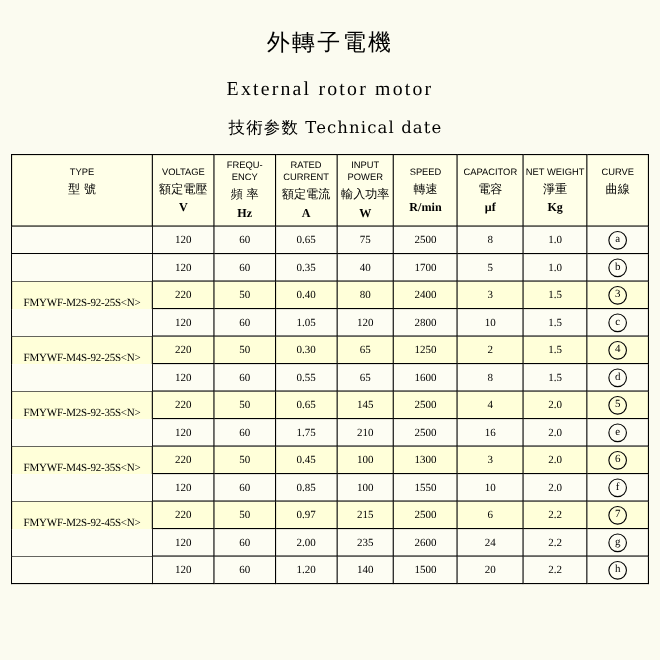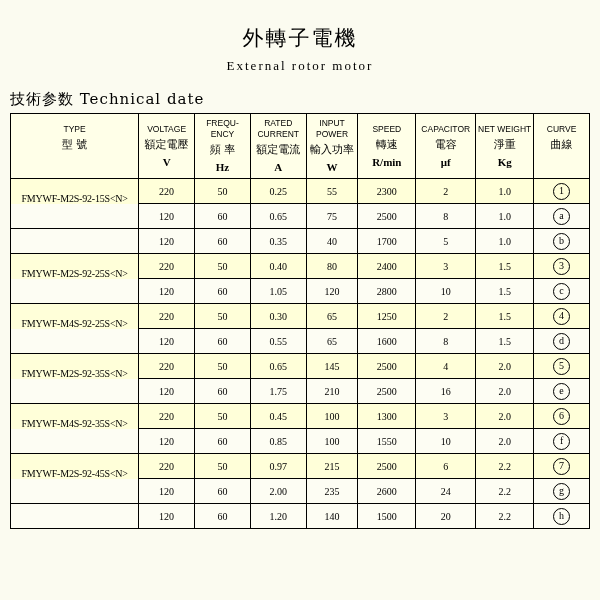--- a/index.html
+++ b/index.html
@@ -25,30 +25,31 @@
     text-align: center;
     padding-top: 24px;
   }
   .title-cn {
     font-size: 21px;
     letter-spacing: 2px;
     font-family: Liberation Sans, sans-serif;
     text-align: center;
   }
   .title-en {
-    font-size: 13px;
+    font-size: 18px;
     letter-spacing: 2px;
-    margin-top: 6px;
+    margin-top: 18px;
     font-family: "Liberation Serif", serif;
   }
   .subtitle {
-    margin: 16px 0 4px 10px;
+    margin: 16px 0 14px 10px;
     font-size: 15px;
     letter-spacing: 1px;
     font-family: "DejaVu Serif", serif;
+    text-align: center;
   }
   table.spec {
     border-collapse: collapse;
     width: 580px;
     margin: 0 auto;
     table-layout: fixed;
     padding-left: 16px;
   }
   table.spec th, table.spec td {
     border: 1px solid #000;
@@ -189,31 +190,20 @@
             <div class="h-unit">Kg</div>
           </td>
           <td class="hcell">
             <div class="h-en">CURVE</div>
             <div class="h-cn">曲線</div>
             <div class="h-unit">&nbsp;</div>
           </td>
         </tr>
     </thead>
     <tbody id="table-body">
-        <tr class="odd">
-          <td class="type" style="border-bottom: none; vertical-align: bottom; padding-bottom: 0px;">FMYWF-M2S-92-15S&lt;N&gt;</td>
-          <td>220</td>
-          <td>50</td>
-          <td>0.25</td>
-          <td>55</td>
-          <td>2300</td>
-          <td>2</td>
-          <td>1.0</td>
-          <td class="curve"><span class="circ">1</span></td>
-        </tr>
         <tr class="even">
           <td class="type" style="position: relative; border-top: none;"></td>
           <td>120</td>
           <td>60</td>
           <td>0.65</td>
           <td>75</td>
           <td>2500</td>
           <td>8</td>
           <td>1.0</td>
           <td class="curve"><span class="circ">a</span></td>

